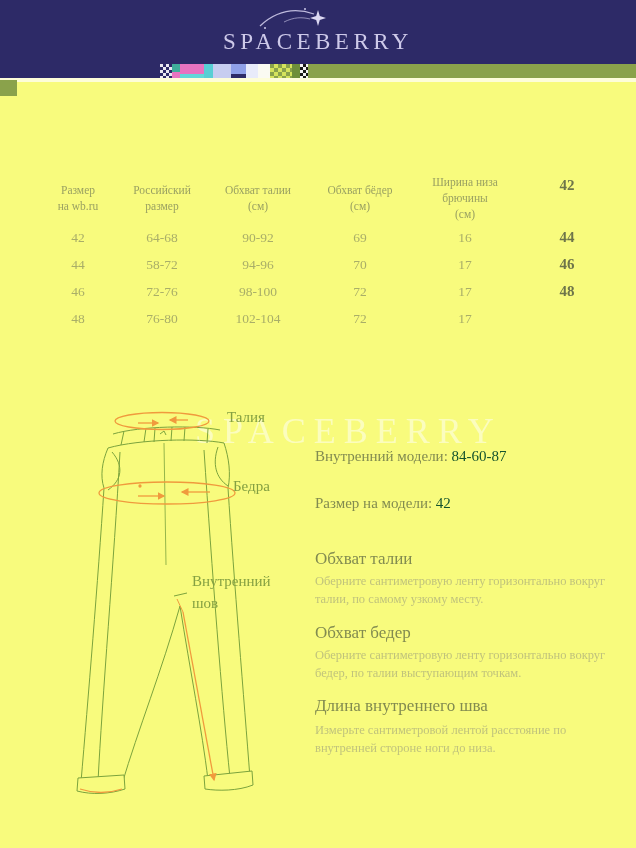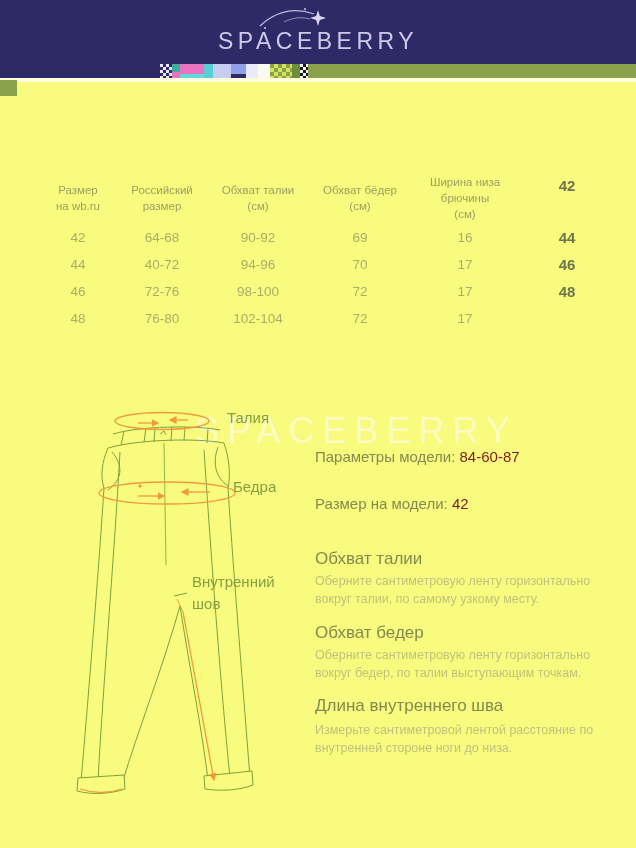--- a/index.html
+++ b/index.html
@@ -1,18 +1,18 @@
 <!DOCTYPE html>
 <html><head>
 <meta charset="utf-8">
 <style>
   html,body{margin:0;padding:0;background:#f8fb7d;}
   #canvas{
     position:relative;width:636px;height:804px;overflow:hidden;
-    background:#f8fb7d;font-family:Liberation Sans, sans-serif;
+    background:#f8fb7d;font-family:Liberation Serif, serif;
   }
   
   .topbar{position:absolute;left:0;top:0;width:636px;height:64px;background:#2d2a67;}
   .logo-wrap{position:absolute;left:0;top:0;width:636px;height:64px;display:flex;align-items:flex-end;justify-content:center;}
   .logo-text{color:#cdc9e9;font-size:23px;letter-spacing:4.5px;font-weight:400;padding-bottom:9px;}
   .comet{position:absolute;left:258px;top:5px;width:78px;height:28px;}
   
   .glitch-band{position:absolute;left:0;top:64px;width:636px;height:14px;}
   .glitch-band div{position:absolute;top:0;height:14px;}
   .g-navy{left:0;width:162px;background:#2d2a67;}
@@ -50,21 +50,21 @@
     font-size:36px;letter-spacing:8px;font-weight:400;color:rgba(253,254,231,0.62);
   }
   .trousers-svg{position:absolute;left:50px;top:400px;width:260px;height:415px;z-index:2;}
   .diagram-label{position:absolute;z-index:3;font-size:15px;color:#84a042;}
   .lbl-waist{left:227px;top:409px;}
   .lbl-hips{left:233px;top:478px;}
   .lbl-seam{left:192px;top:571px;width:92px;line-height:1.45;}
   .lbl-hem{left:91px;top:808px;}
   
   .param-line{position:absolute;left:315px;z-index:3;font-size:15px;color:#828b50;}
-  .param-line .value{color:#7f1d1d;margin-top:21px;}
+  .param-line .value{color:#14532d;margin-top:21px;}
   .p1{top:448px;} .p2{top:472px;} .p3{top:495px;}
   .guide-title{position:absolute;left:315px;z-index:3;font-size:17px;font-weight:500;color:#828b50;}
   .t1{top:549px;} .t2{top:623px;} .t3{top:696px;}
   .guide-text{position:absolute;left:315px;z-index:3;width:308px;font-size:12.5px;line-height:1.45;color:#c0c37c;}
   .d1{top:572px;} .d2{top:646px;} .d3{top:721px;}
 </style>
 </head>
 <body>
 
 <div id="canvas">
@@ -115,21 +115,21 @@
 
     <div class="td td-first">42</div>
     <div class="td">42</div>
     <div class="td">64-68</div>
     <div class="td">90-92</div>
     <div class="td">69</div>
     <div class="td">16</div>
 
     <div class="td td-first">44</div>
     <div class="td">44</div>
-    <div class="td">40-72</div>
+    <div class="td">58-72</div>
     <div class="td">94-96</div>
     <div class="td">70</div>
     <div class="td">17</div>
 
     <div class="td td-first">46</div>
     <div class="td">46</div>
     <div class="td">72-76</div>
     <div class="td">98-100</div>
     <div class="td">72</div>
     <div class="td">17</div>
@@ -198,21 +198,21 @@
       <path d="M30,389 C45,394 60,393 72,389"></path>
     </g>
   </svg>
 
   <div class="diagram-label lbl-waist">Талия</div>
   <div class="diagram-label lbl-hips">Бедра</div>
   <div class="diagram-label lbl-seam">Внутренний шов</div>
   <div class="diagram-label lbl-hem">Низ брючины</div>
 
   <div class="param-line p1">
-    <span>Параметры модели:</span>
+    <span>Внутренний модели:</span>
     <span class="value">84-60-87</span>
   </div>
   <div class="param-line p3">
     <span>Размер на модели:</span>
     <span class="value">42</span>
   </div>
 
   <div class="guide-title t1">Обхват талии</div>
   <div class="guide-text d1">Оберните сантиметровую ленту горизонтально вокруг талии, по самому узкому месту.</div>
   <div class="guide-title t2">Обхват бедер</div>

